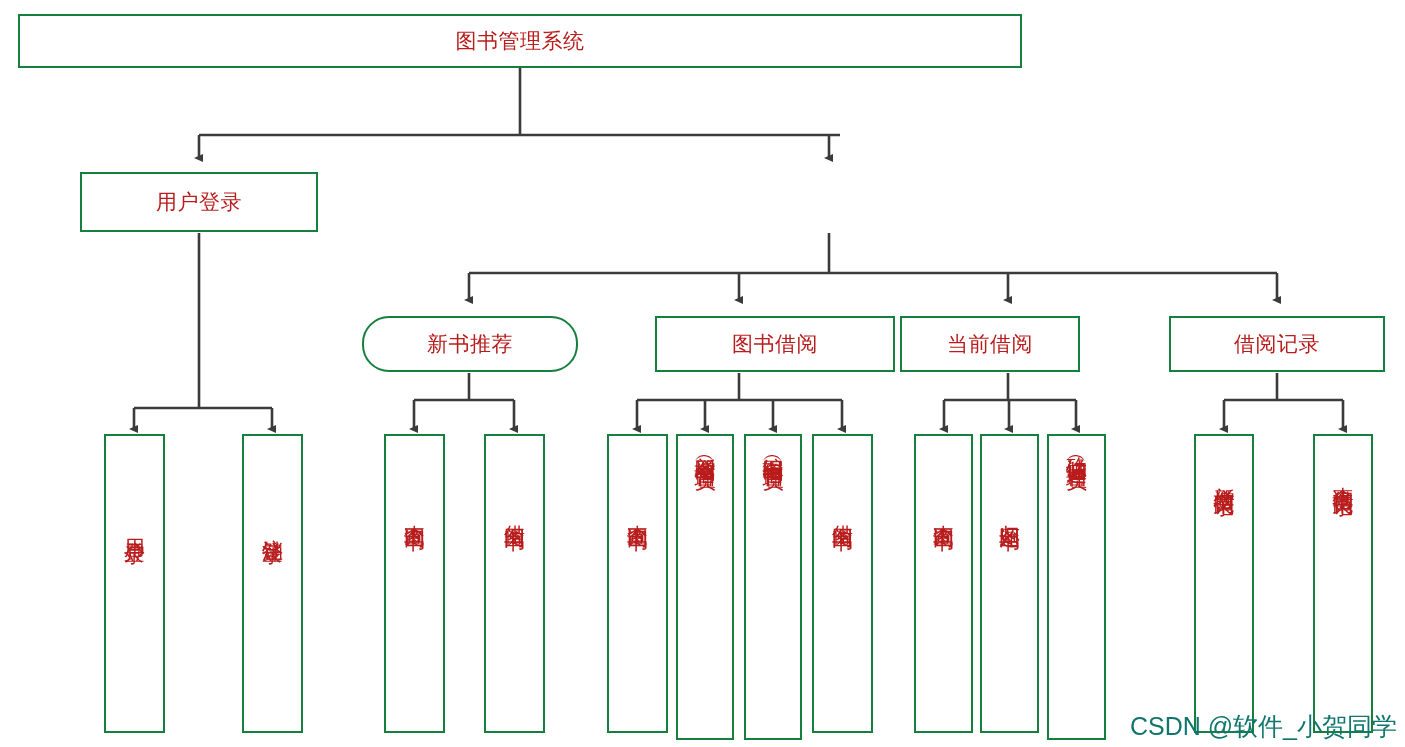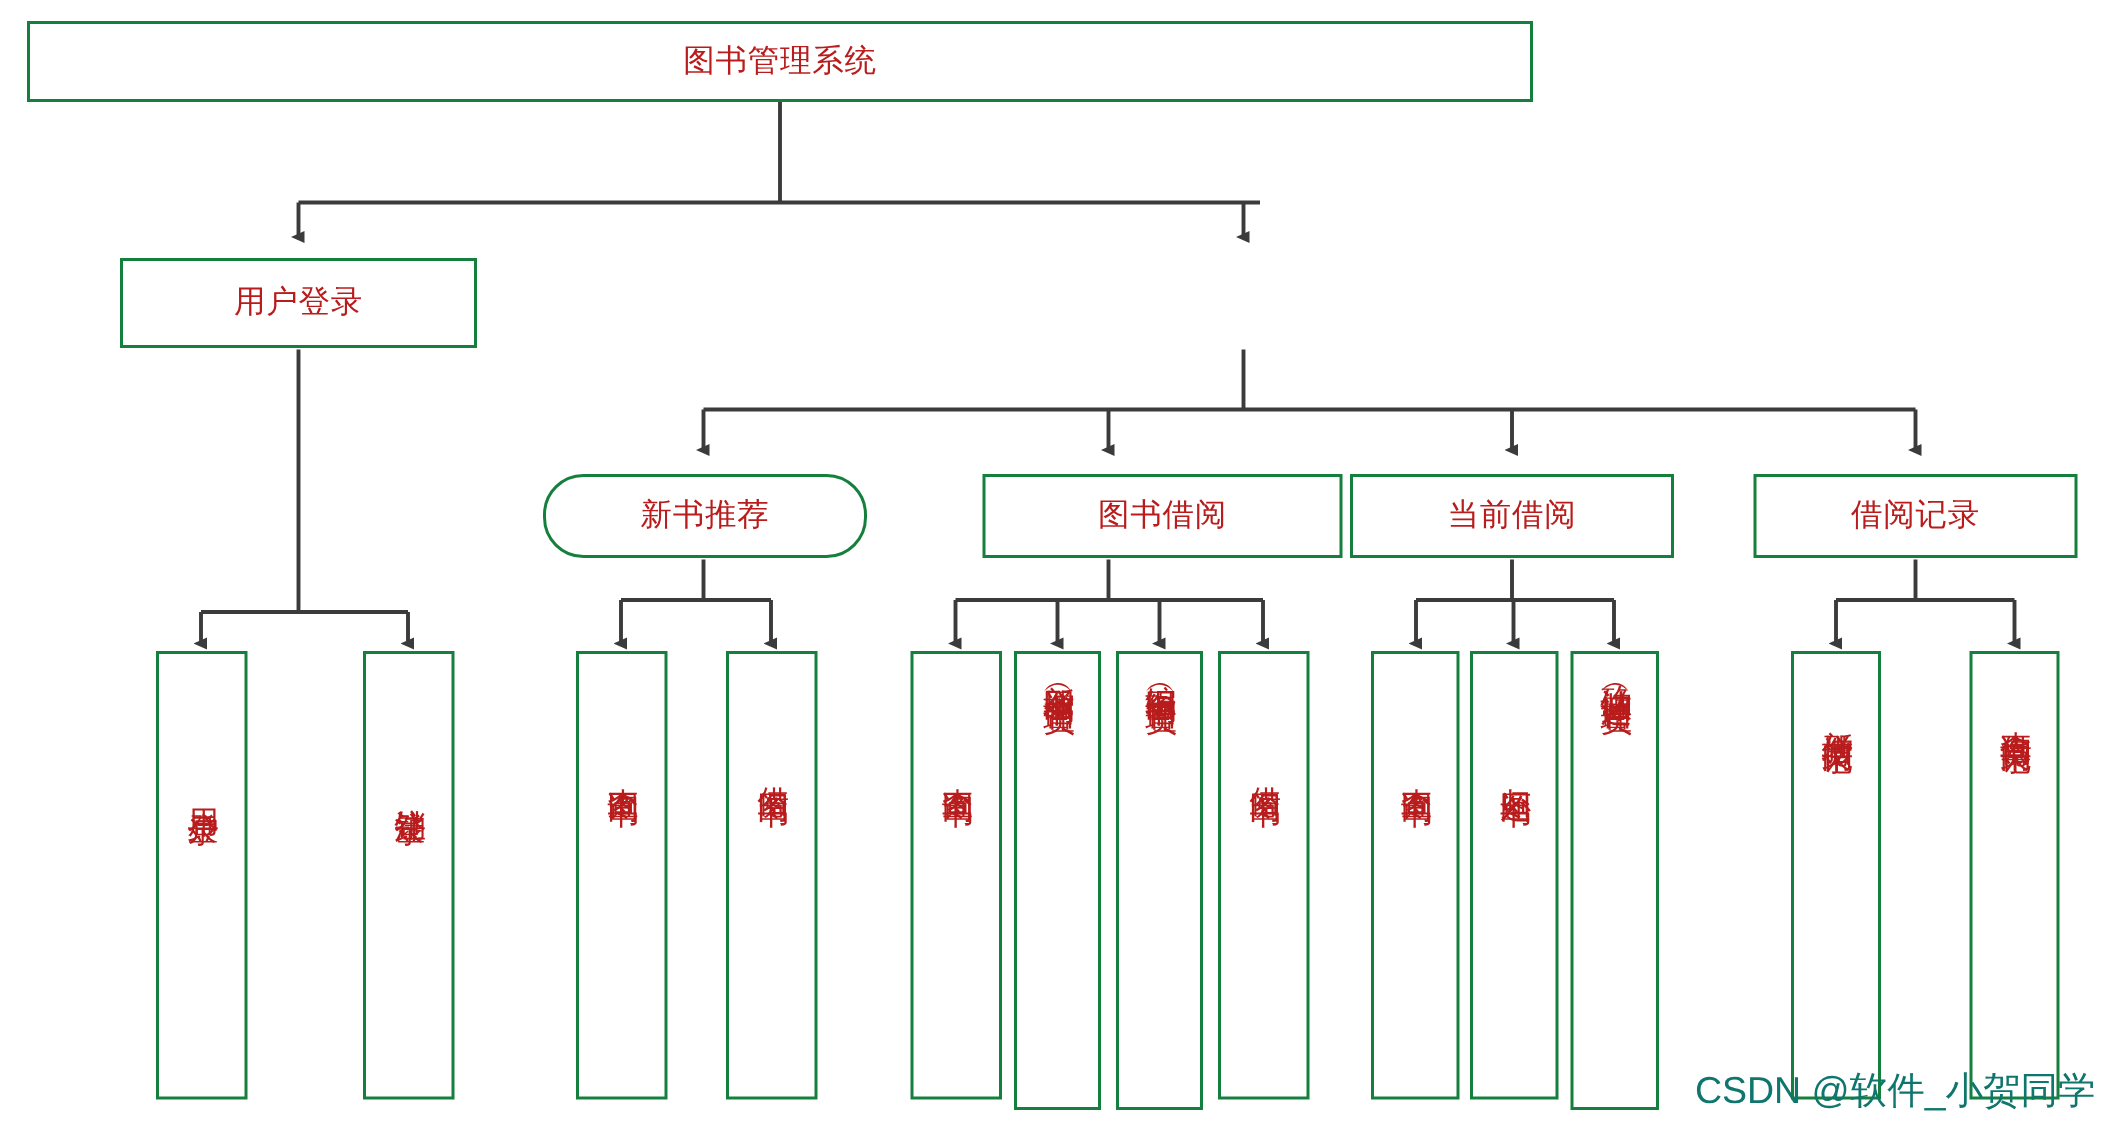--- a/index.html
+++ b/index.html
@@ -132,21 +132,21 @@
   <div class="node h" style="left:80px; top:172px; width:238px; height:60px;">
     <span class="label">用户登录</span>
   </div>
 
   <div class="node h" style="left:362px; top:316px; width:216px; height:56px;border-radius:27px;">
     <span class="label">新书推荐</span>
   </div>
   <div class="node h" style="left:631px; top:316px; width:240px; height:56px;margin-left:24px;">
     <span class="label">图书借阅</span>
   </div>
-  <div class="node h" style="left:900px; top:316px; width:216px; height:56px;">
+  <div class="node h" style="left:900px; top:316px; width:180px; height:56px;">
     <span class="label">当前借阅</span>
   </div>
   <div class="node h" style="left:1169px; top:316px; width:216px; height:56px;">
     <span class="label">借阅记录</span>
   </div>
 
   <div class="node v" style="left:104px; top:434px; width:61px; height:299px; padding-top:86px;">
     <span class="label">用户登录</span>
   </div>
   <div class="node v" style="left:242px; top:434px; width:61px; height:299px; padding-top:86px;">

